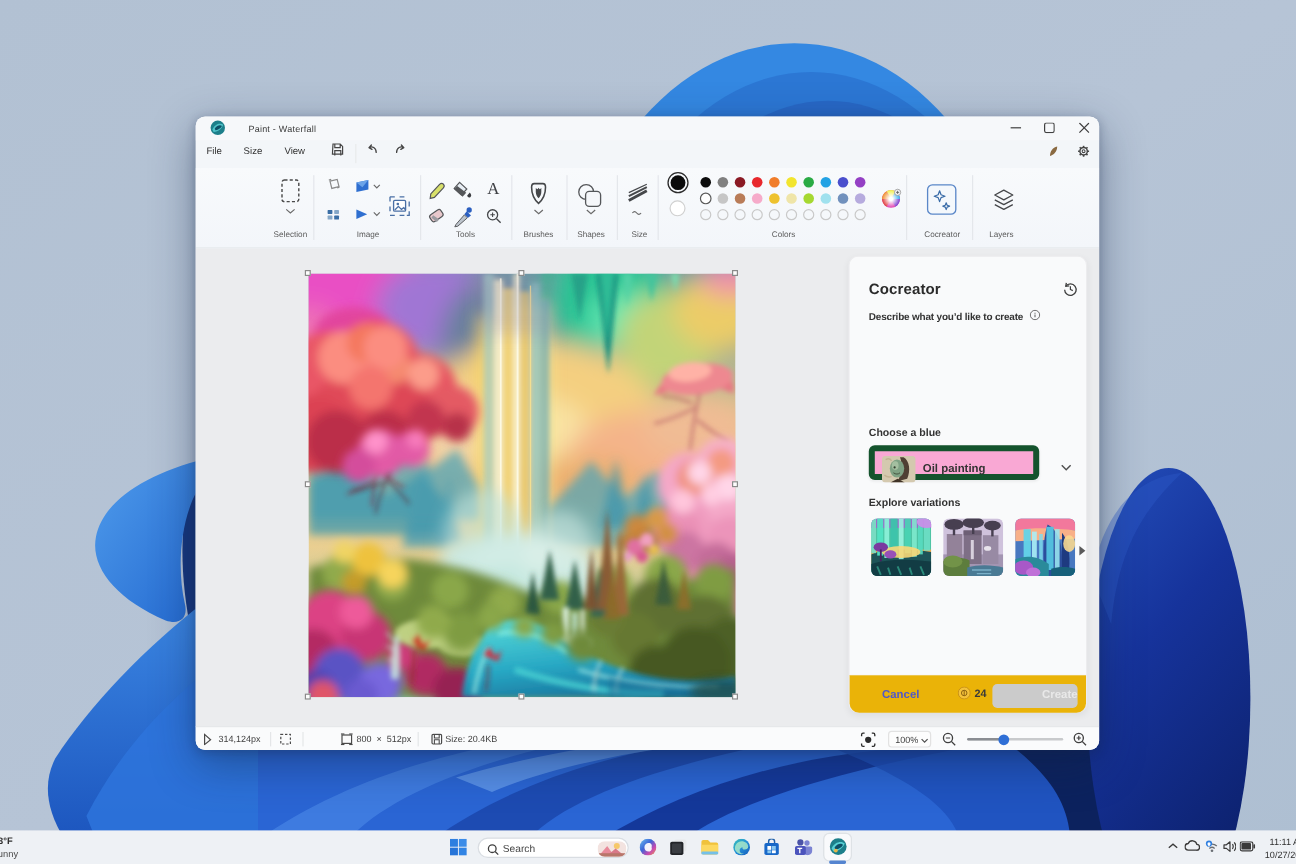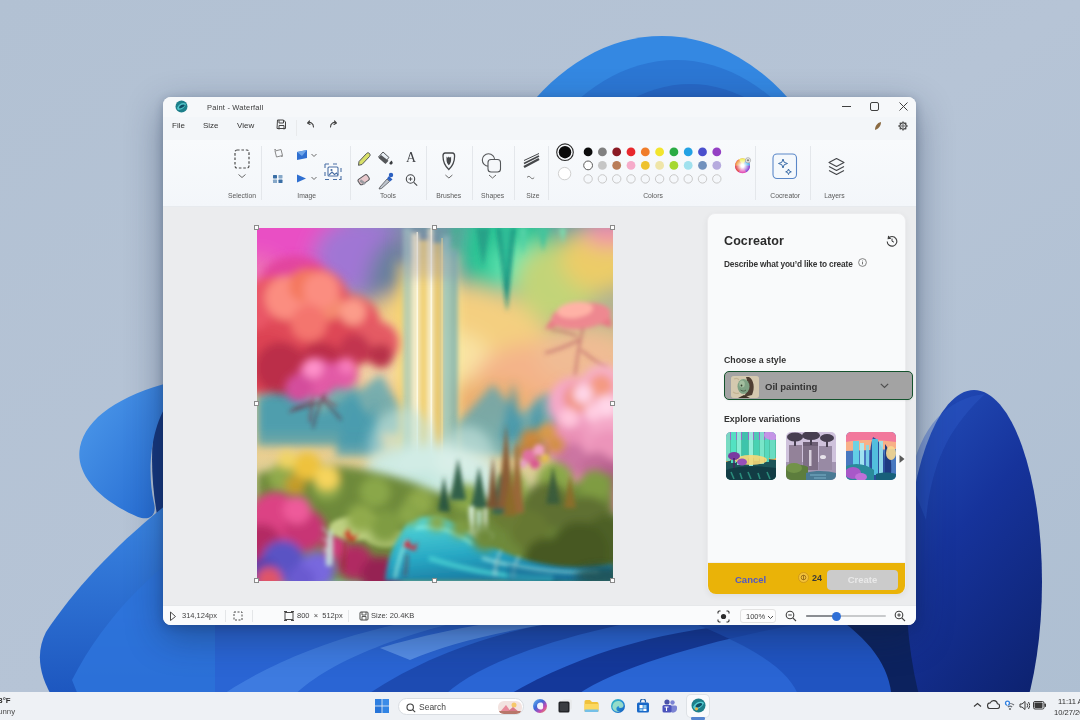--- a/index.html
+++ b/index.html
@@ -582,22 +582,22 @@
     <svg class="abs" style="left:178px;top:21px" width="12" height="12" viewBox="0 0 12 12">
       <path d="M2.2,3.4 A4.8,4.8 0 1 1 1.2,6.4" fill="none" stroke="#3f3f3f" stroke-width="1.1"></path>
       <path d="M2.6,0.8 L2.2,3.6 L5,3.2" fill="none" stroke="#3f3f3f" stroke-width="1.1"></path>
       <path d="M6,3.6 L6,6.2 L8,7.2" fill="none" stroke="#3f3f3f" stroke-width="1"></path>
     </svg>
     <div class="abs" style="left:16px;top:45px;font-size:8.3px;letter-spacing:-0.15px;font-weight:700;color:#333">Describe what you’d like to create</div>
     <svg class="abs" style="left:150px;top:44px" width="9" height="9" viewBox="0 0 9 9">
       <circle cx="4.5" cy="4.5" r="3.9" fill="none" stroke="#666" stroke-width="0.8"></circle>
       <path d="M4.5,4 v2.4 M4.5,2.6 v0.8" stroke="#666" stroke-width="0.9"></path>
     </svg>
-    <div class="abs" style="left:16px;top:141px;font-size:8.8px;font-weight:700;color:#333">Choose a style</div>
-    <div class="abs" style="left:16px;top:157px;width:189px;height:29px;background:#a3a3a3;border:1px solid #14532d;border-radius:5px;box-shadow:0 1px 2px rgba(0,0,0,.05)">
+    <div class="abs" style="left:16px;top:141px;font-size:8.8px;font-weight:700;color:#333">Choose a blue</div>
+    <div class="abs" style="left:16px;top:157px;width:142px;height:29px;background:#f9a8d4;border:5px solid #14532d;border-radius:5px;box-shadow:0 1px 2px rgba(0,0,0,.05)">
       <svg class="abs" style="left:6px;top:3.5px;border-radius:3px" width="28" height="22" viewBox="0 0 28 22">
         <rect width="28" height="22" fill="#d9cfb6"></rect>
         <rect width="28" height="22" fill="#cfc4a8" opacity="0.5"></rect>
         <path d="M18,1 C23,4 24,12 21,19 L13,21 C17,14 17,6 15,1 Z" fill="#4f3f33"></path>
         <ellipse cx="12.5" cy="10.5" rx="6" ry="7.5" fill="#7fa284"></ellipse>
         <ellipse cx="11" cy="8" rx="2.8" ry="3.6" fill="#a4bfa0"></ellipse>
         <circle cx="10.5" cy="9.5" r="0.9" fill="#33402f"></circle>
         <path d="M9.5,14 c2,1.4 4,1.4 5.5,0" stroke="#41503c" stroke-width="0.8" fill="none"></path>
         <path d="M13,19 L19,22 L7,22 Z" fill="#3f3226"></path>
         <path d="M3,3 C5,2 7,2.5 8,4 M2,16 C4,17.5 6,18 8,17" stroke="#c2b493" stroke-width="1.2" fill="none"></path>
@@ -676,21 +676,21 @@
           <path d="M1.5,1 L6.5,5 L1.5,9 Z" fill="#5a5a5a"></path>
         </svg>
 
     <div class="abs" style="left:0px;top:348px;width:197px;height:32px;background:#eab308;border-radius:0 0 8px 8px;border-top:1px solid #f0f0f0">
       <div class="abs" style="left:27px;top:11px;font-size:9.5px;font-weight:700;color:#5058c8">Cancel</div>
       <svg class="abs" style="left:90px;top:9px" width="11" height="11" viewBox="0 0 11 11">
         <circle cx="5.5" cy="5.5" r="5" fill="#f4c23a" stroke="#c89018" stroke-width="0.8"></circle>
         <path d="M3.2,5.5 a2.3,2.3 0 0 1 4.6,0 a2.3,2.3 0 0 1 -4.6,0 M5.5,3.2 v4.6" fill="none" stroke="#8a6010" stroke-width="0.8"></path>
       </svg>
       <div class="abs" style="left:104px;top:10px;font-size:9px;font-weight:700;color:#3a3a3a">24</div>
-      <div class="abs" style="left:119px;top:7px;width:71px;height:20px;background:#cbcbcb;border-radius:4px;text-align:center;line-height:20px;font-size:9.5px;font-weight:700;color:#e9e9e9">Create</div>
+      <div class="abs" style="left:119px;top:7px;width:71px;height:20px;background:#cbcbcb;border-radius:4px;text-align:right;line-height:20px;font-size:9.5px;font-weight:700;color:#e9e9e9">Create</div>
     </div>
   </div>
 
   <div id="statusbar">
     <svg class="abs" style="left:6px;top:5px" width="8" height="10" viewBox="0 0 8 10">
           <path d="M1.5,1 L6.5,5.5 L1.5,9.5 Z" fill="none" stroke="#4a4a4a" stroke-width="1"></path>
         </svg>
     <div class="abs" style="left:19px;top:5px">314,124px</div>
     <div class="sdiv" style="left:62px"></div>
     <svg class="abs" style="left:70px;top:5px" width="10" height="10" viewBox="0 0 10 10">

